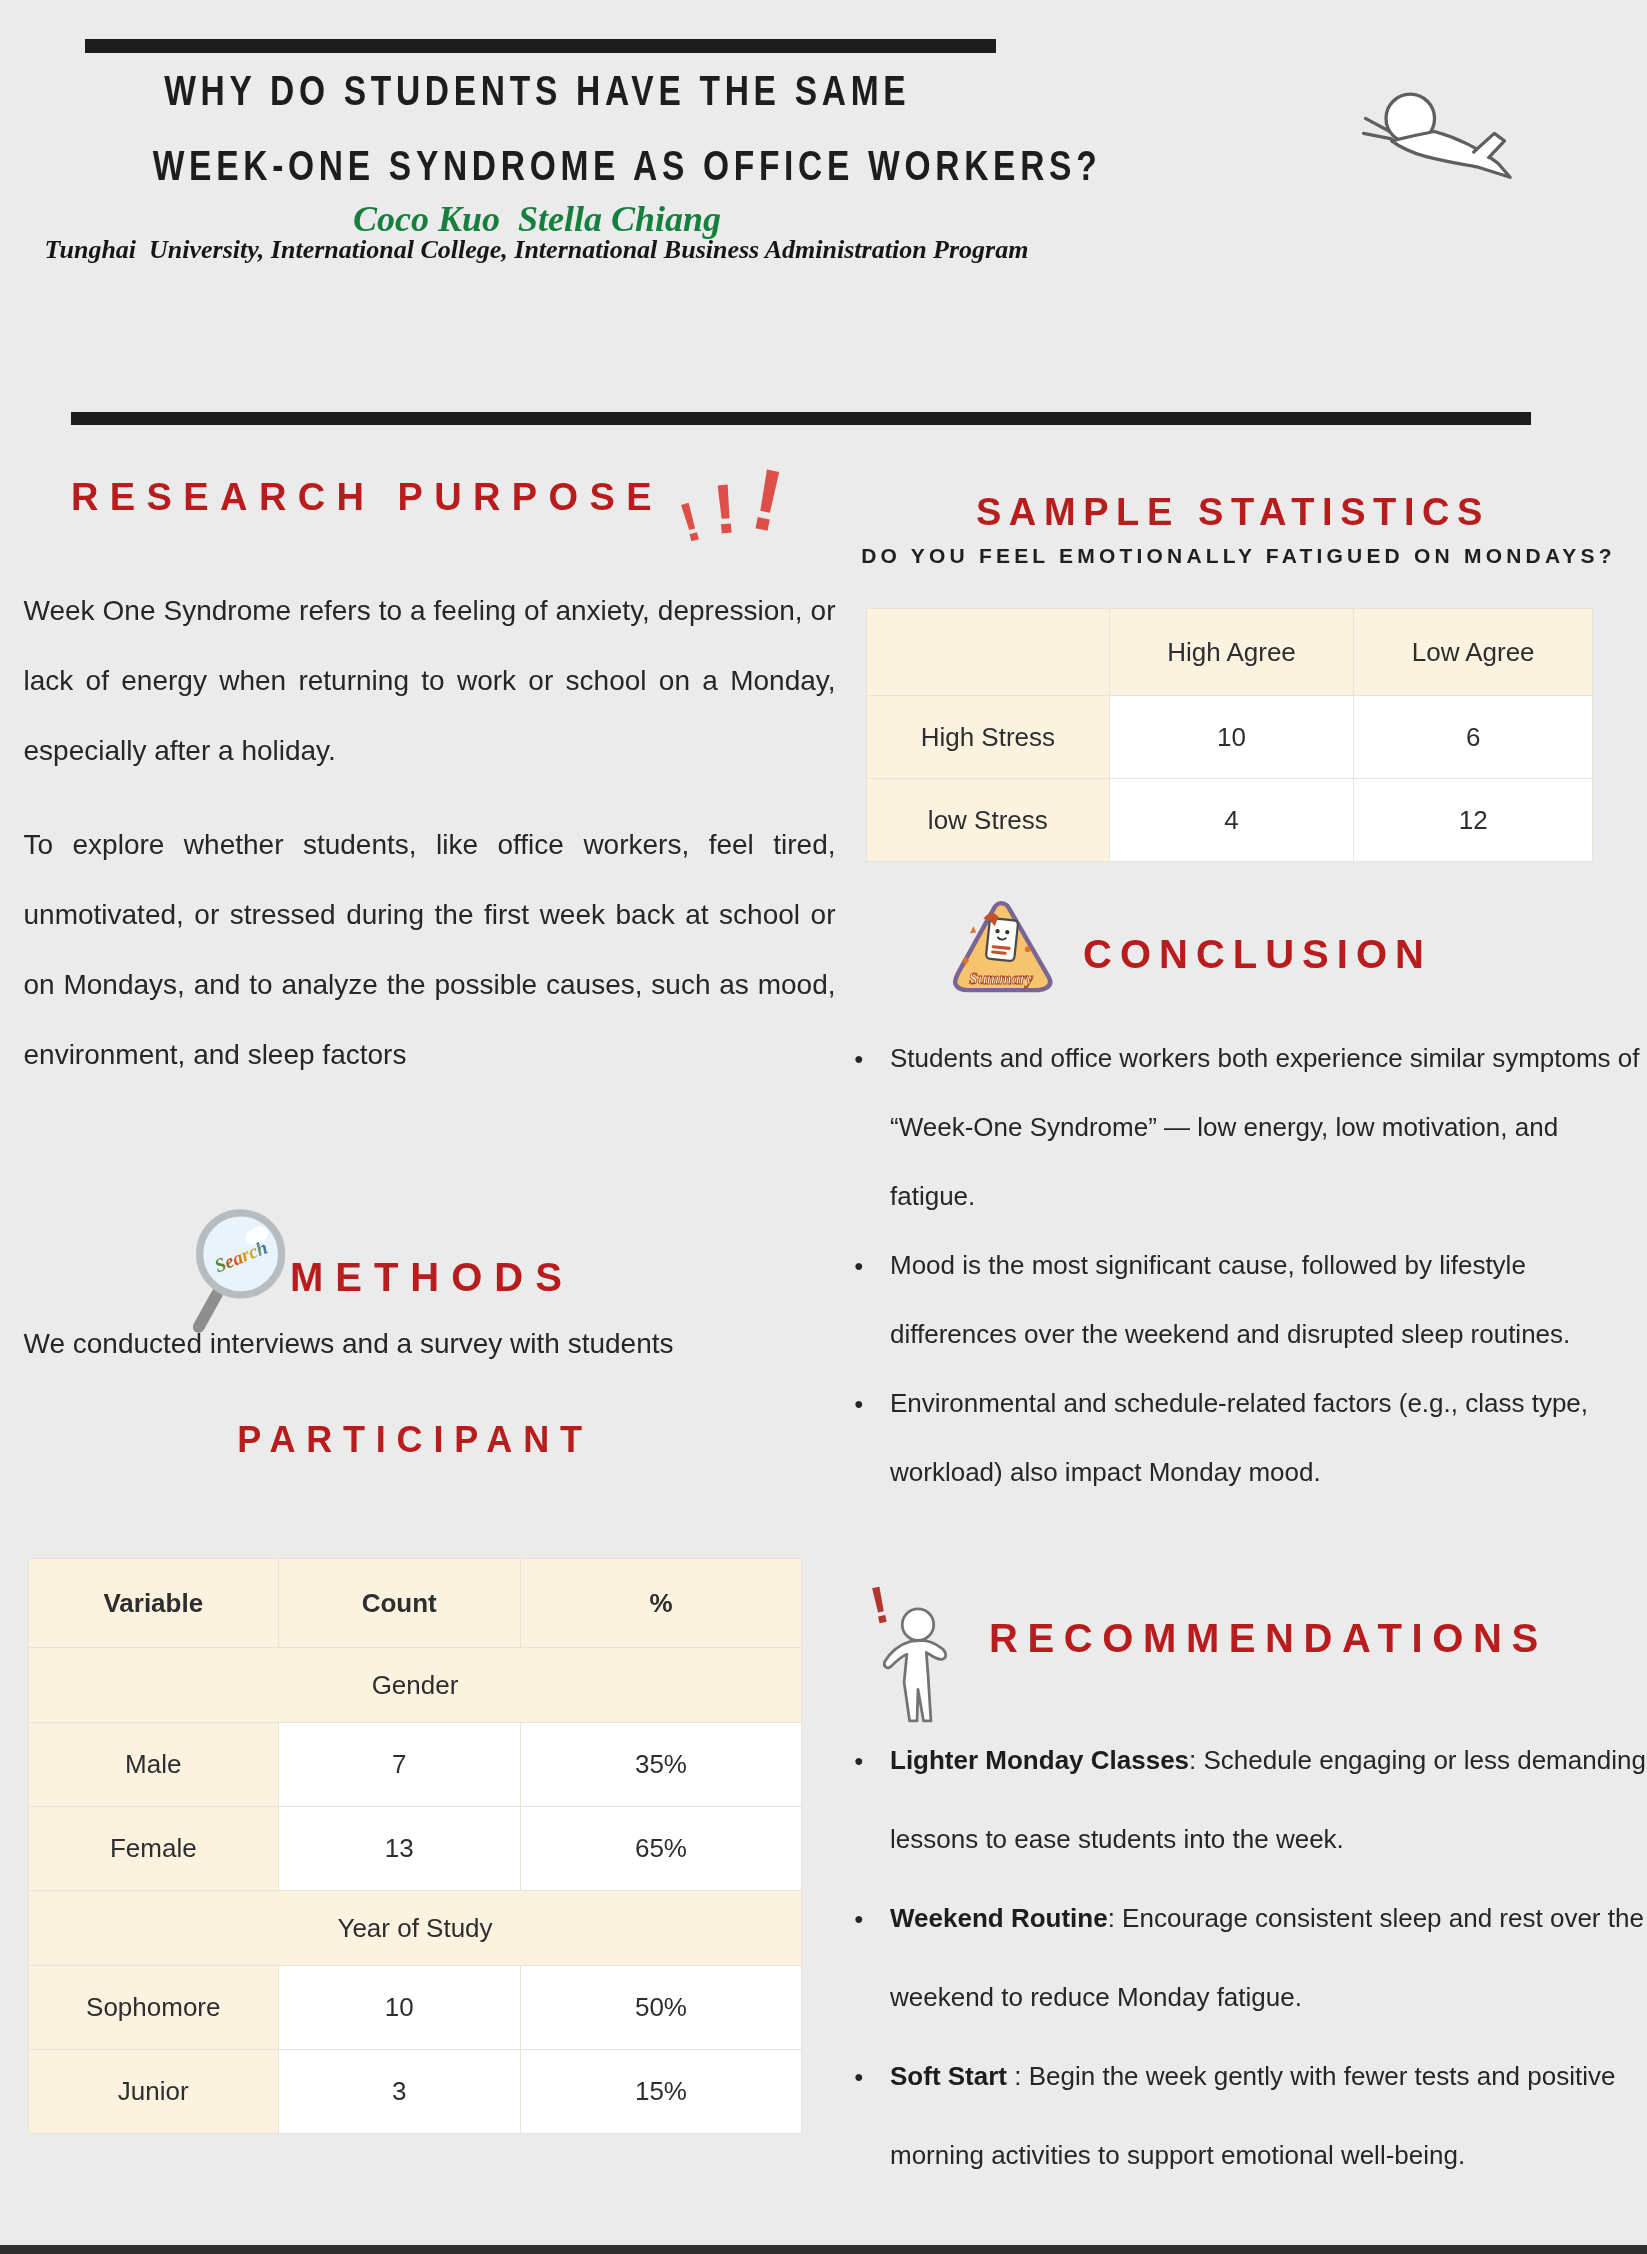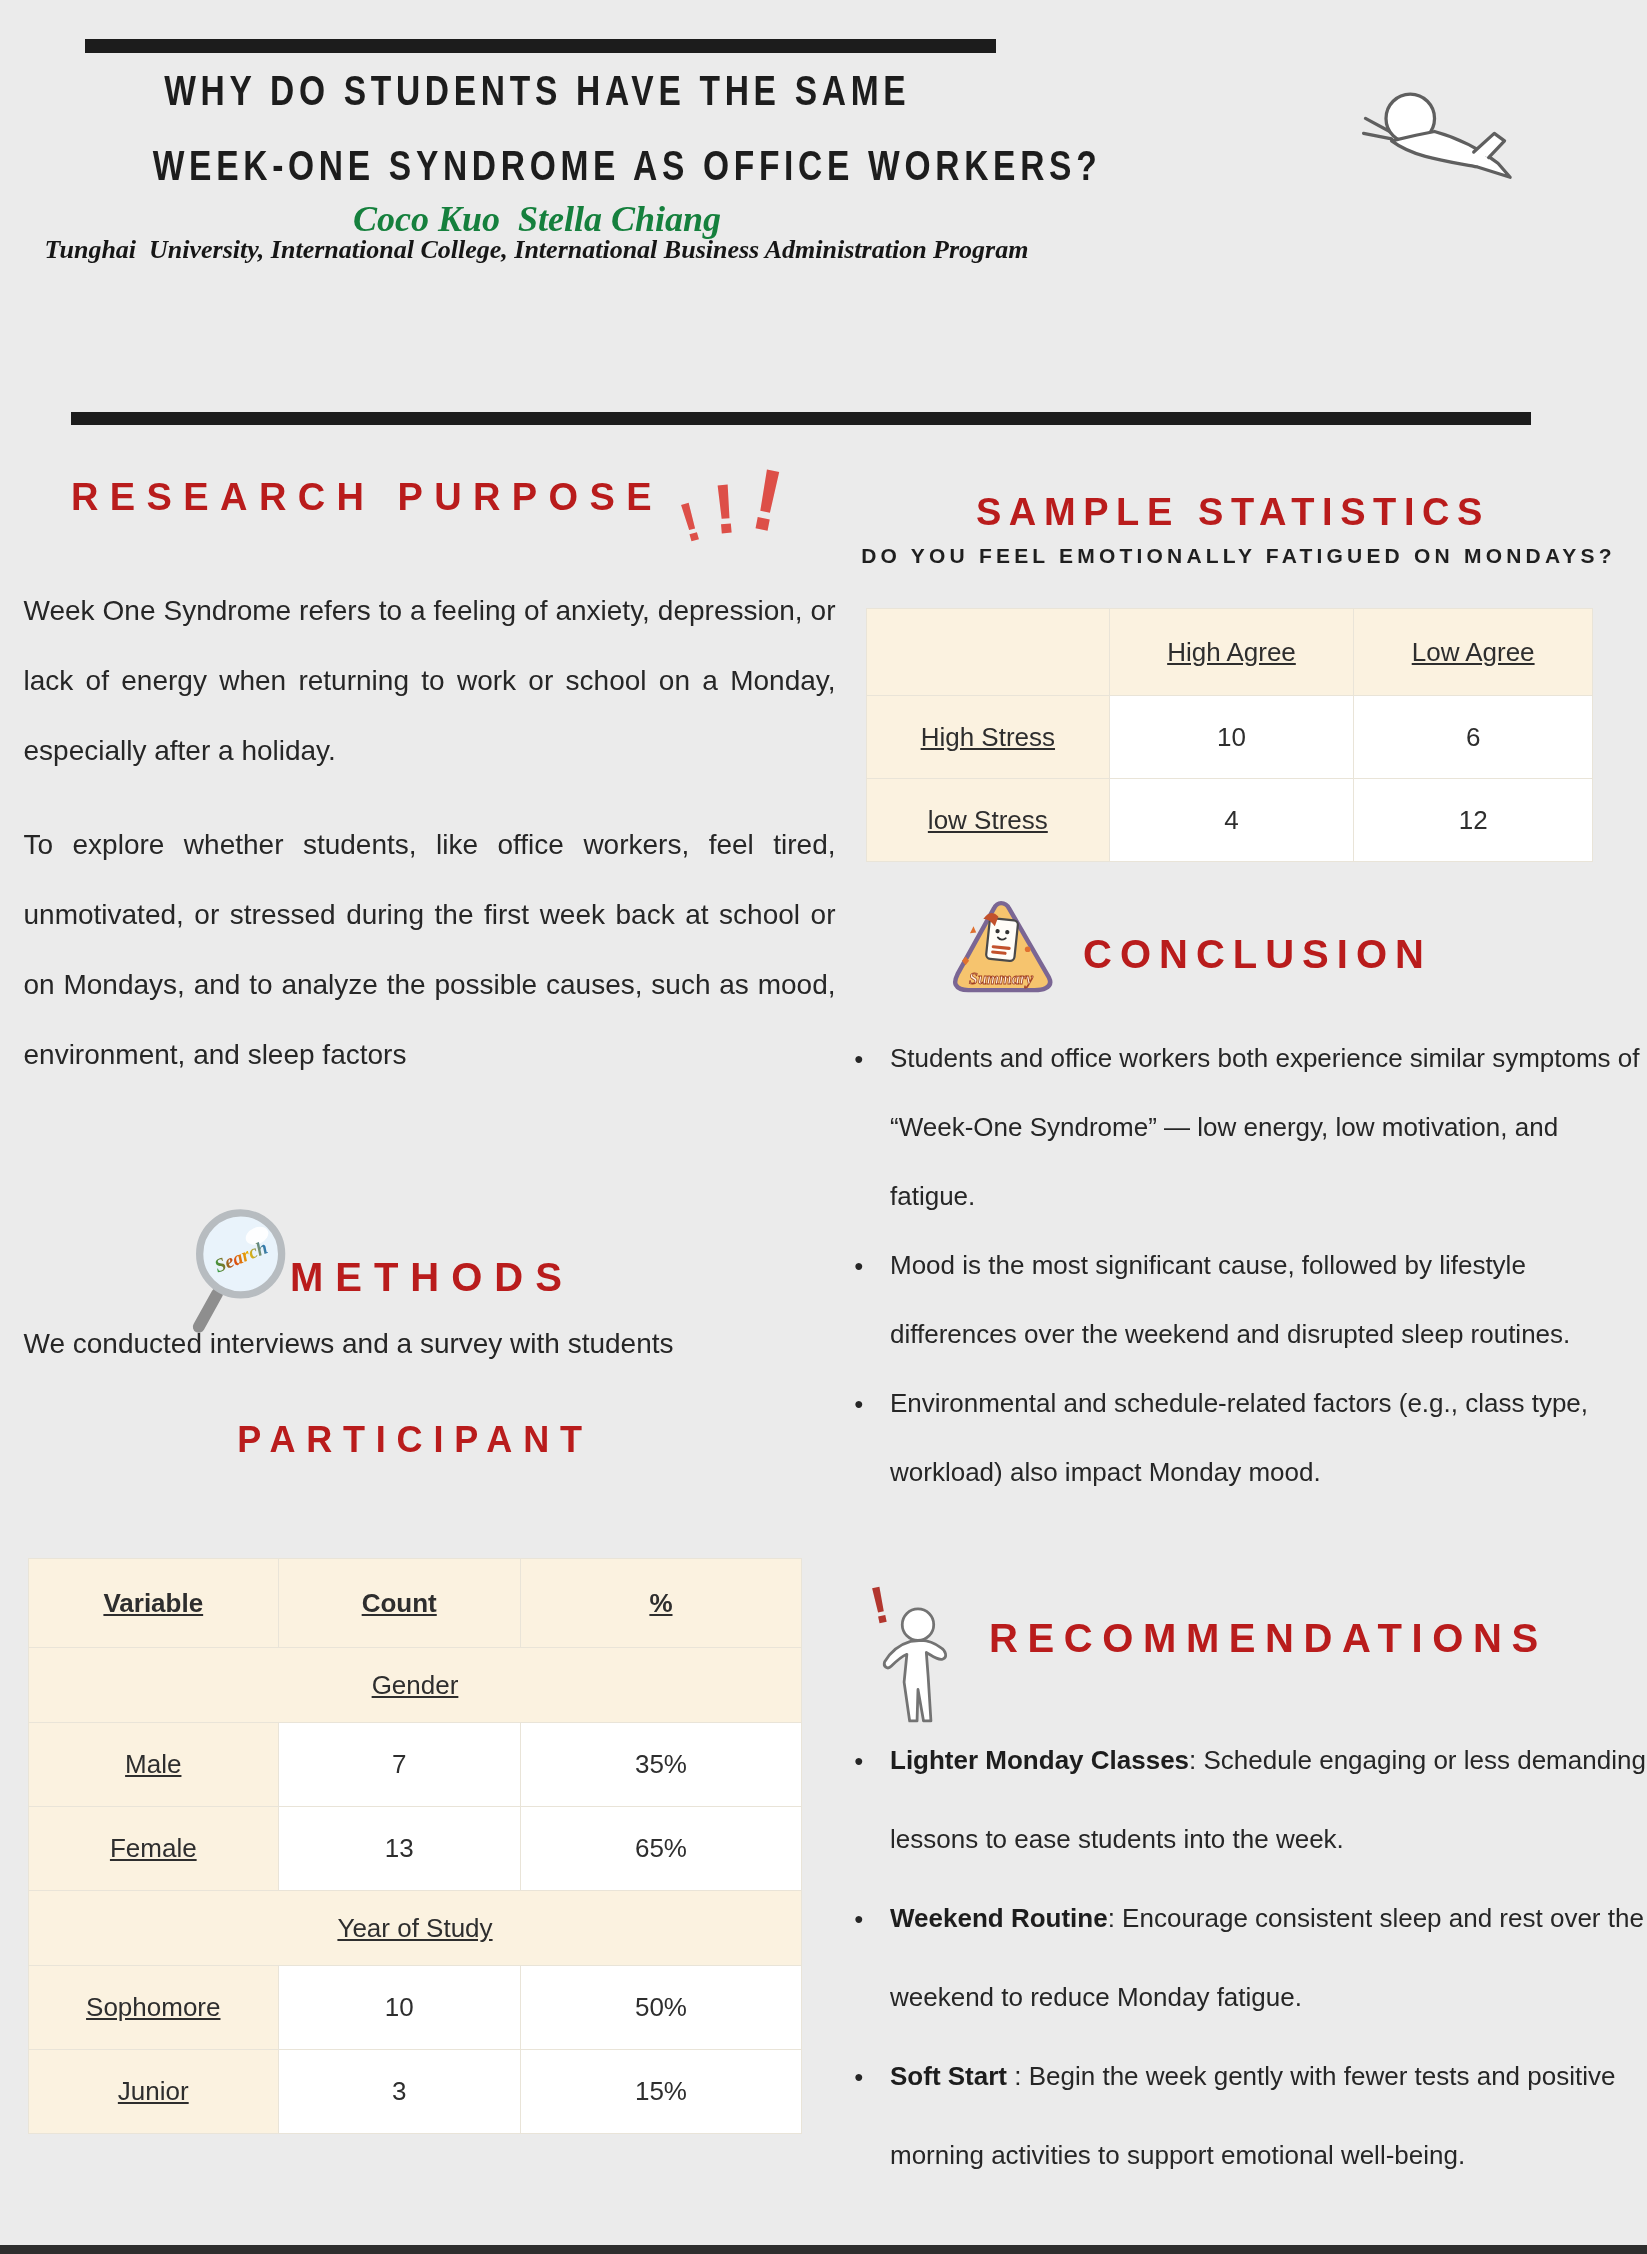--- a/index.html
+++ b/index.html
@@ -52,21 +52,21 @@
   .methods-head { font-size:40px; letter-spacing:.3em; margin-left:1.9px; margin-top:17px; }
   .methods-text { left:23.5px; top:1328px; width:810px; font-size:28px; color:#262626; }
 
   .pd-heading { left:28px; top:1405px; width:774px; text-align:center;
     font-size:36px; letter-spacing:.3em; line-height:1.95; }
 
   
   table { border-collapse:collapse; }
   td { border:0.9px solid #e9e4d8; text-align:center; vertical-align:middle;
        font-size:26px; color:#2e2e2e; }
-  .cream { background:#fbf2e0;text-decoration:underline; }
+  .cream { background:#fbf2e0; }
   .white { background:#ffffff; }
 
   .demo-table { left:28px; top:1558px; width:774px; }
   .demo-table td.hdr { font-weight:bold; height:89px; }
   .demo-table td.section { height:75px; }
   .demo-table td.cell { height:84px; }
 
   .stats-table { left:866px; top:608px; width:727px; }
   .stats-table td.hdr { height:87px; }
   .stats-table td.cell { height:83px; }

